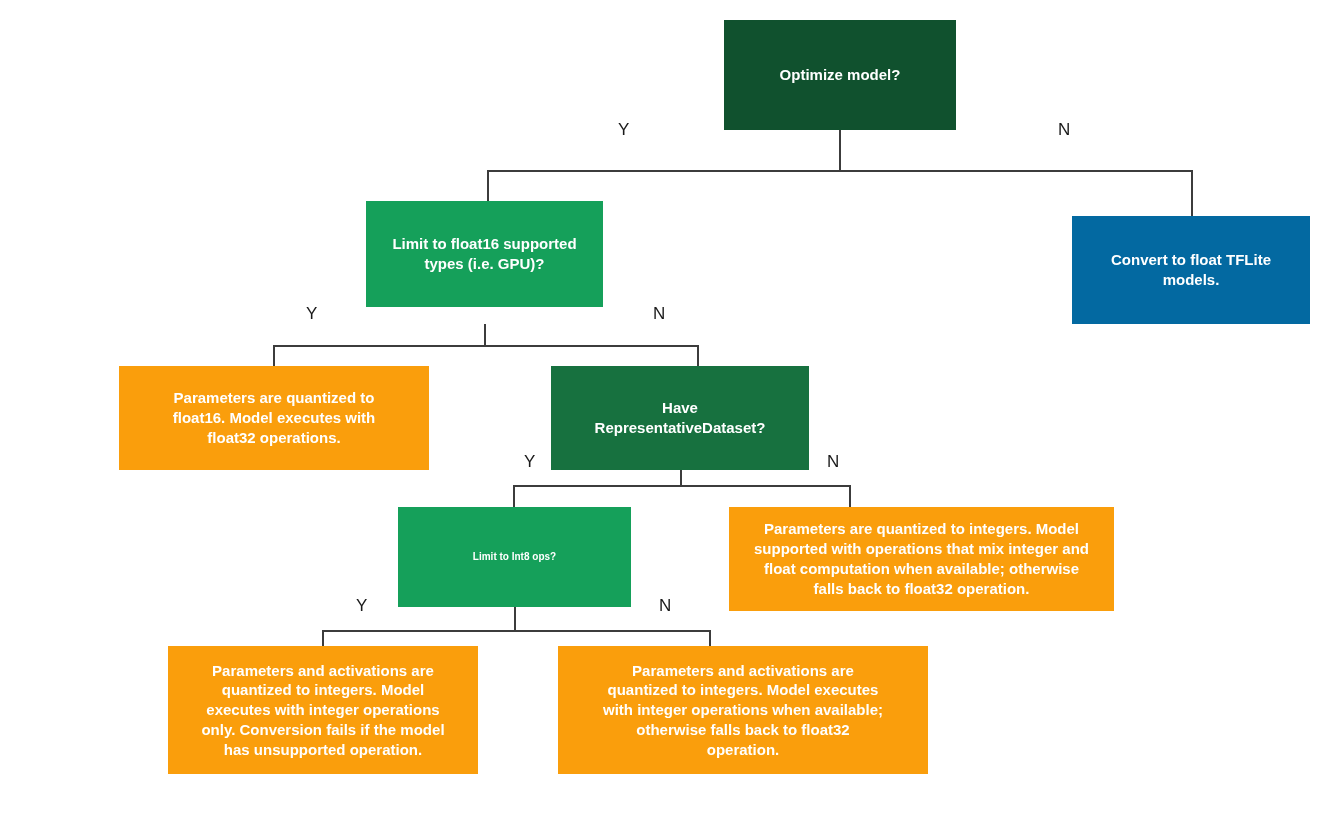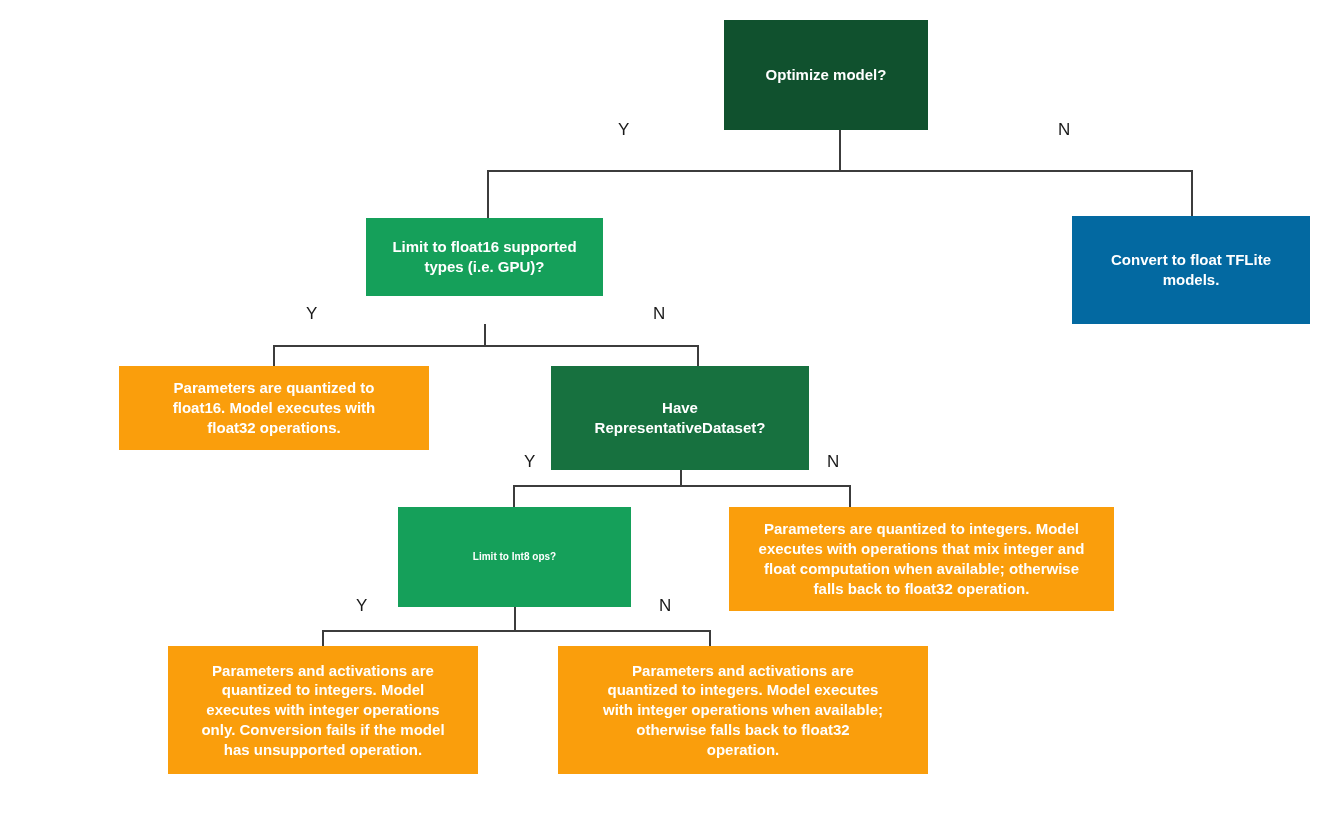--- a/index.html
+++ b/index.html
@@ -70,46 +70,46 @@
       <div class="conn conn-v" style="left: 680px; top: 470px; background: rgb(60, 60, 60); height: 16px;"></div>
       <div class="conn conn-h" style="left: 513px; top: 485px; background: rgb(60, 60, 60); width: 338px;"></div>
       <div class="conn conn-v" style="left: 513px; top: 485px; background: rgb(60, 60, 60); height: 23px;"></div>
       <div class="conn conn-v" style="left: 849px; top: 485px; background: rgb(60, 60, 60); height: 23px;"></div>
       <div class="conn conn-v" style="left: 514px; top: 607px; background: rgb(60, 60, 60); height: 24px;"></div>
       <div class="conn conn-h" style="left: 322px; top: 630px; background: rgb(60, 60, 60); width: 389px;"></div>
       <div class="conn conn-v" style="left: 322px; top: 630px; background: rgb(60, 60, 60); height: 17px;"></div>
       <div class="conn conn-v" style="left: 709px; top: 630px; background: rgb(60, 60, 60); height: 17px;"></div>
     </div>
   <div id="node-layer">
-      <div class="node" style="left: 724px; top: 20px; width: 204px; height: 110px; background: rgb(16, 81, 46); font-size: 15px; color: rgb(255, 255, 255); align-items: center;">
+      <div class="node" style="left: 724px; top: 20px; width: 232px; height: 110px; background: rgb(16, 81, 46); font-size: 15px; color: rgb(255, 255, 255); align-items: center;">
         <span class="node-text">Optimize model?</span>
       </div>
-      <div class="node" style="left: 366px; top: 218px; width: 237px; height: 78px; background: rgb(21, 160, 90); font-size: 15px; color: rgb(255, 255, 255);">
+      <div class="node" style="left: 366px; top: 201px; width: 237px; height: 106px; background: rgb(21, 160, 90); font-size: 15px; color: rgb(255, 255, 255);">
         <span class="node-text">Limit to float16 supported
 types (i.e. GPU)?</span>
       </div>
       <div class="node" style="left: 1072px; top: 216px; width: 238px; height: 108px; background: #0369a1; font-size: 15px; color: rgb(255, 255, 255);">
         <span class="node-text">Convert to float TFLite
 models.</span>
       </div>
-      <div class="node" style="left: 119px; top: 366px; width: 310px; height: 84px; background: rgb(250, 158, 12); font-size: 15px; color: rgb(255, 255, 255);">
+      <div class="node" style="left: 119px; top: 366px; width: 310px; height: 104px; background: rgb(250, 158, 12); font-size: 15px; color: rgb(255, 255, 255);">
         <span class="node-text">Parameters are quantized to
 float16. Model executes with
 float32 operations.</span>
       </div>
       <div class="node" style="left: 551px; top: 366px; width: 258px; height: 104px; background: rgb(23, 113, 63); font-size: 15px; color: rgb(255, 255, 255);">
         <span class="node-text">Have
 RepresentativeDataset?</span>
       </div>
       <div class="node" style="left: 398px; top: 507px; width: 233px; height: 100px; background: rgb(21, 160, 90); font-size: 10px; color: rgb(255, 255, 255);">
         <span class="node-text">Limit to Int8 ops?</span>
       </div>
       <div class="node" style="left: 729px; top: 507px; width: 385px; height: 104px; background: rgb(250, 158, 12); font-size: 15px; color: rgb(255, 255, 255);">
         <span class="node-text">Parameters are quantized to integers. Model
-executes with operations that mix integer and
+supported with operations that mix integer and
 float computation when available; otherwise
 falls back to float32 operation.</span>
       </div>
       <div class="node" style="left: 168px; top: 646px; width: 310px; height: 128px; background: rgb(250, 158, 12); font-size: 15px; color: rgb(255, 255, 255);">
         <span class="node-text">Parameters and activations are
 quantized to integers. Model
 executes with integer operations
 only. Conversion fails if the model
 has unsupported operation.</span>
       </div>

